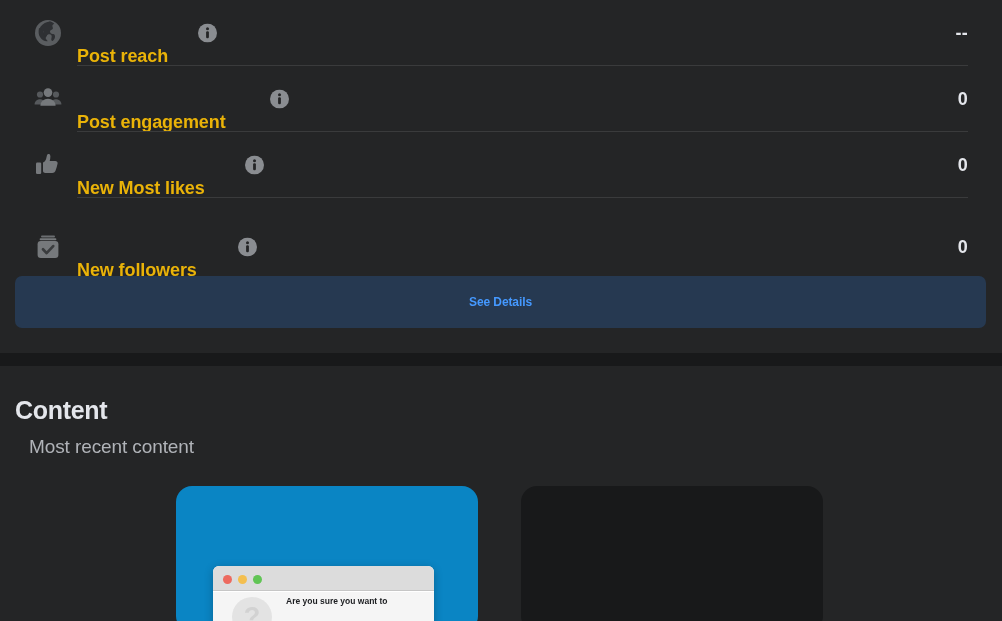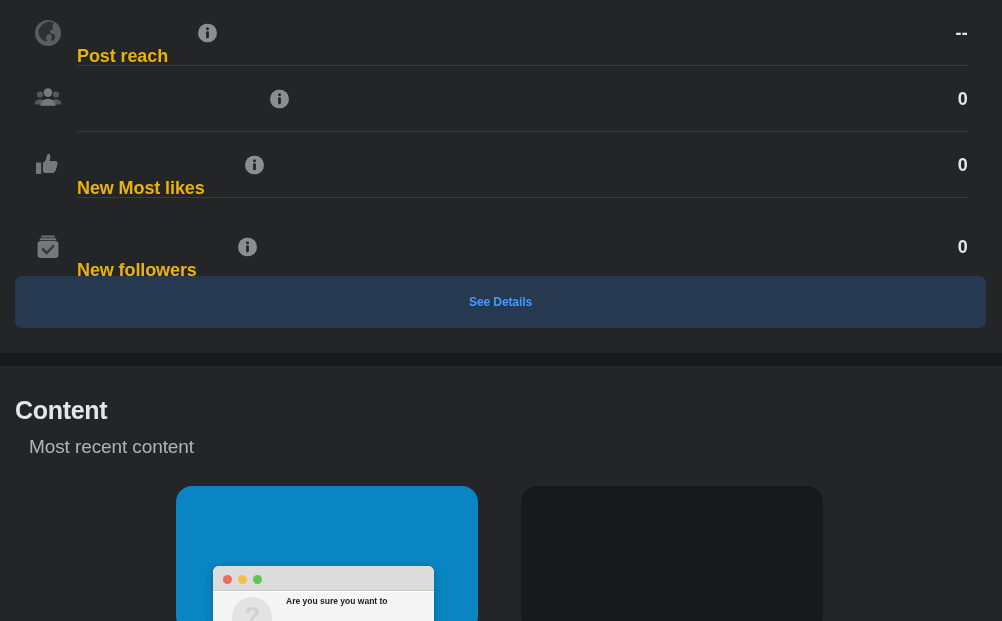--- a/index.html
+++ b/index.html
@@ -149,20 +149,21 @@
     <span class="metric-icon">
       <svg width="30" height="30" viewBox="0 0 30 30" aria-hidden="true">
         <circle cx="7" cy="10.5" r="3.1" fill="#56595c"></circle>
         <path d="M1.6 20.5c0-3 2.4-5.2 5.4-5.2s5.4 2.2 5.4 5.2z" fill="#56595c"></path>
         <circle cx="23" cy="10.5" r="3.1" fill="#56595c"></circle>
         <path d="M17.6 20.5c0-3 2.4-5.2 5.4-5.2s5.4 2.2 5.4 5.2z" fill="#56595c"></path>
         <circle cx="15" cy="8.6" r="4.3" fill="#76797c"></circle>
         <path d="M7.4 21.8c0-4.1 3.4-7.1 7.6-7.1s7.6 3 7.6 7.1z" fill="#76797c"></path>
       </svg>
     </span>
+    <span class="metric-label">Post engagement</span>
     <span class="info-icon" style="left:270px;">
       <svg width="19" height="19" viewBox="0 0 19 19" aria-hidden="true">
         <circle cx="9.5" cy="9.5" r="9.5" fill="#8a8d91"></circle>
         <circle cx="9.5" cy="5.3" r="1.5" fill="#242526"></circle>
         <rect x="8.1" y="7.8" width="2.8" height="7" rx="1.2" fill="#242526"></rect>
       </svg>
     </span>
     <span class="metric-value">0</span>
     <div class="row-divider"></div>
   </div>

